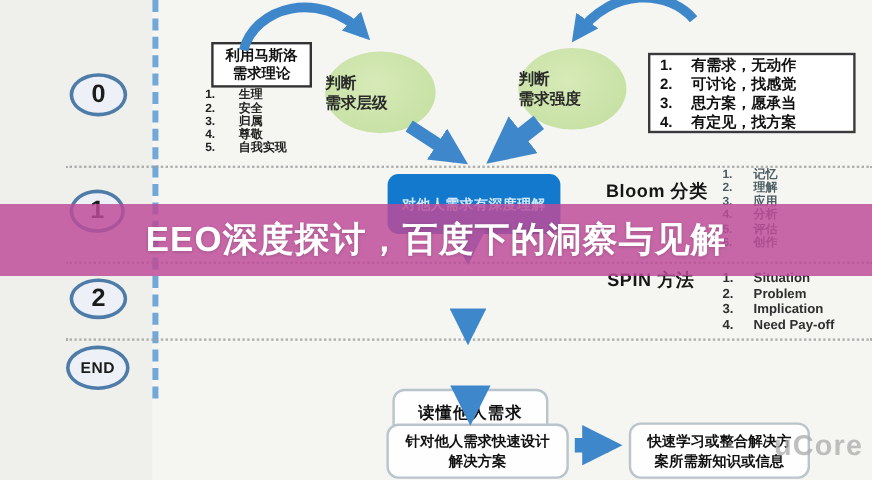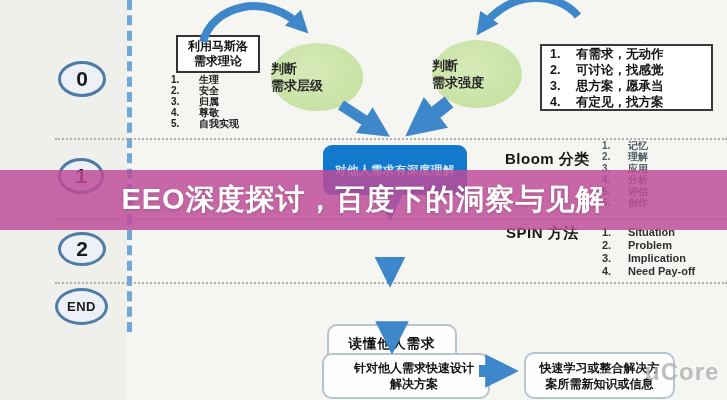--- a/index.html
+++ b/index.html
@@ -48,21 +48,21 @@
   .bluebox{position:absolute;background:#1379cd;border-radius:9px;display:flex;align-items:center;justify-content:center;
            color:#d3eafb;font-weight:bold;font-size:11.5px;letter-spacing:.5px;}
   .bluebox.b1{left:323px;top:145px;width:144px;height:50px;}
   .bluebox.b2{left:323px;top:220px;width:144px;height:38px;}
 
   
   .whitebox{position:absolute;background:#fefefe;border:2px solid #b9c4cc;border-radius:10px;
             display:flex;flex-direction:column;align-items:center;justify-content:center;
             font-weight:bold;color:#111;}
   .whitebox.read{left:327px;top:286px;width:126px;height:36px;font-size:13.5px;letter-spacing:1px;margin-top:38px;}
-  .whitebox.design{left:322px;top:353px;width:148px;height:42px;font-size:12px;line-height:16px;padding-left:16px;}
+  .whitebox.design{left:322px;top:353px;width:148px;height:42px;font-size:12px;line-height:16px;}
   .whitebox.learn{left:524px;top:352px;width:147px;height:43px;font-size:12px;line-height:16px;}
 
   
   .cls-label{position:absolute;font-weight:bold;color:#161616;font-size:15px;letter-spacing:.5px;}
   .cls-label.bloom{left:505px;top:150px;}
   .cls-label.spin{left:506px;top:224px;}
   .cls-list{position:absolute;font-weight:bold;}
   .cls-list.bloom{left:602px;top:140px;font-size:10px;color:#4c5c63;}
   .cls-list.bloom .lrow{display:flex;height:11.4px;line-height:11.4px;}
   .cls-list.bloom .num{width:26px;}

